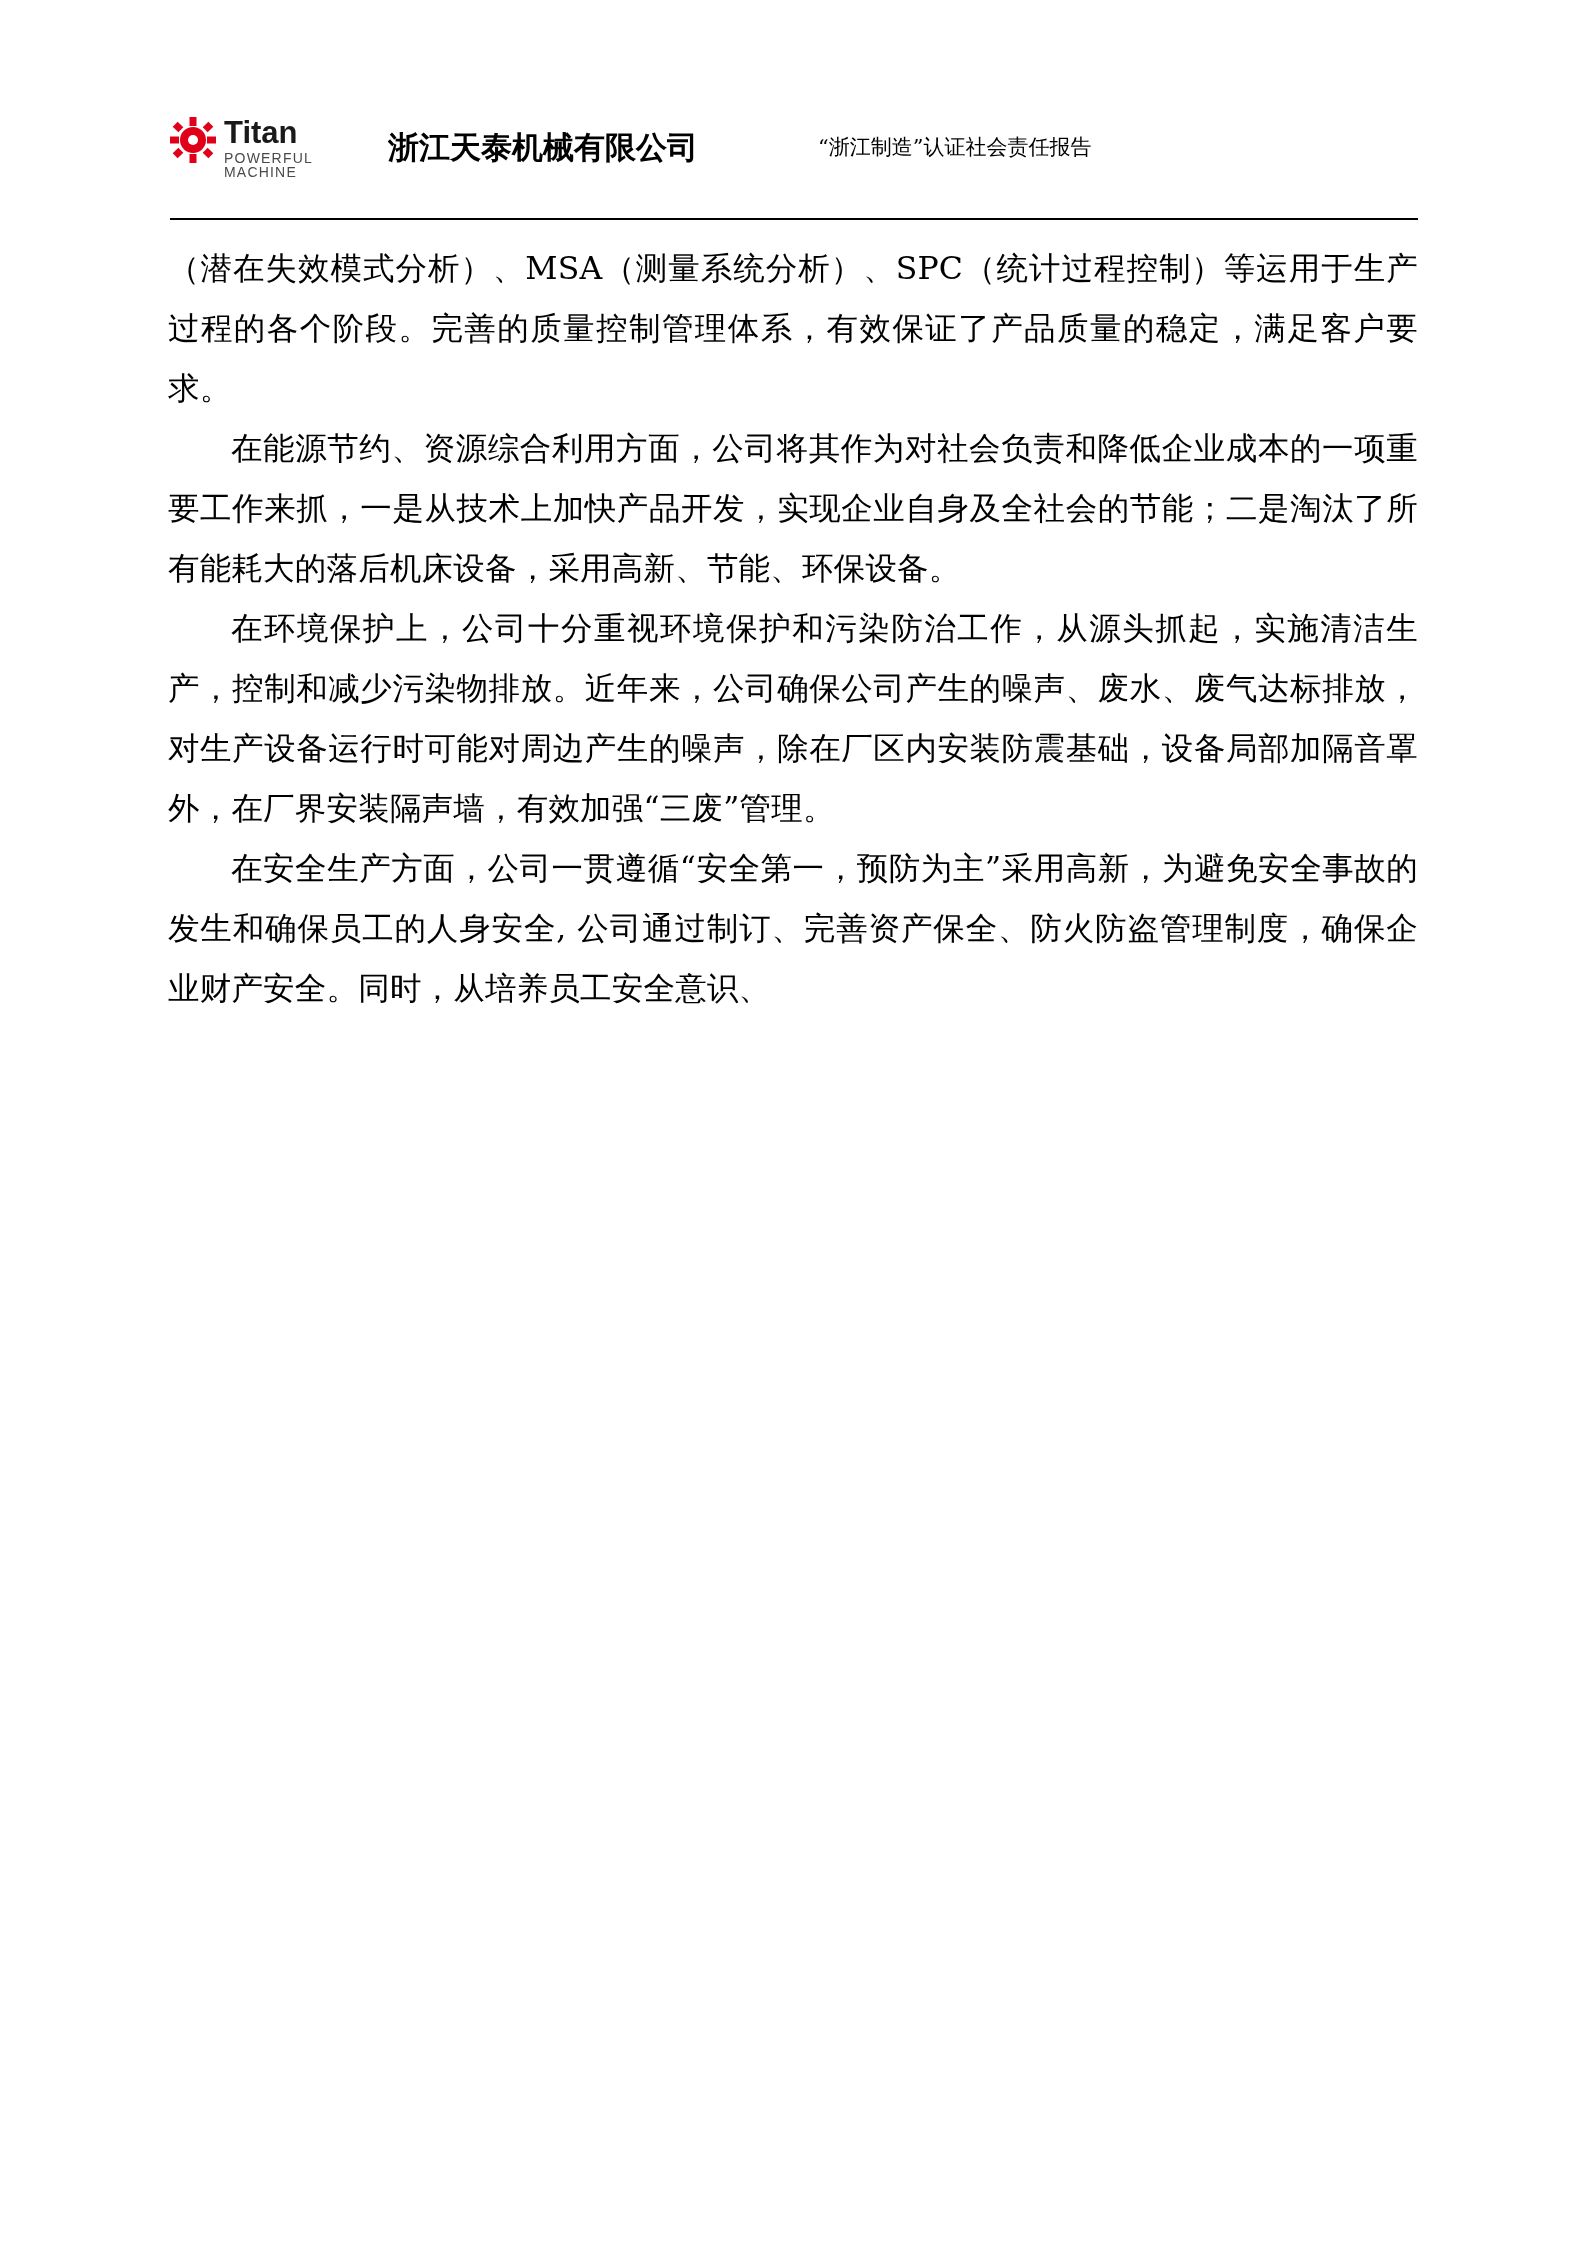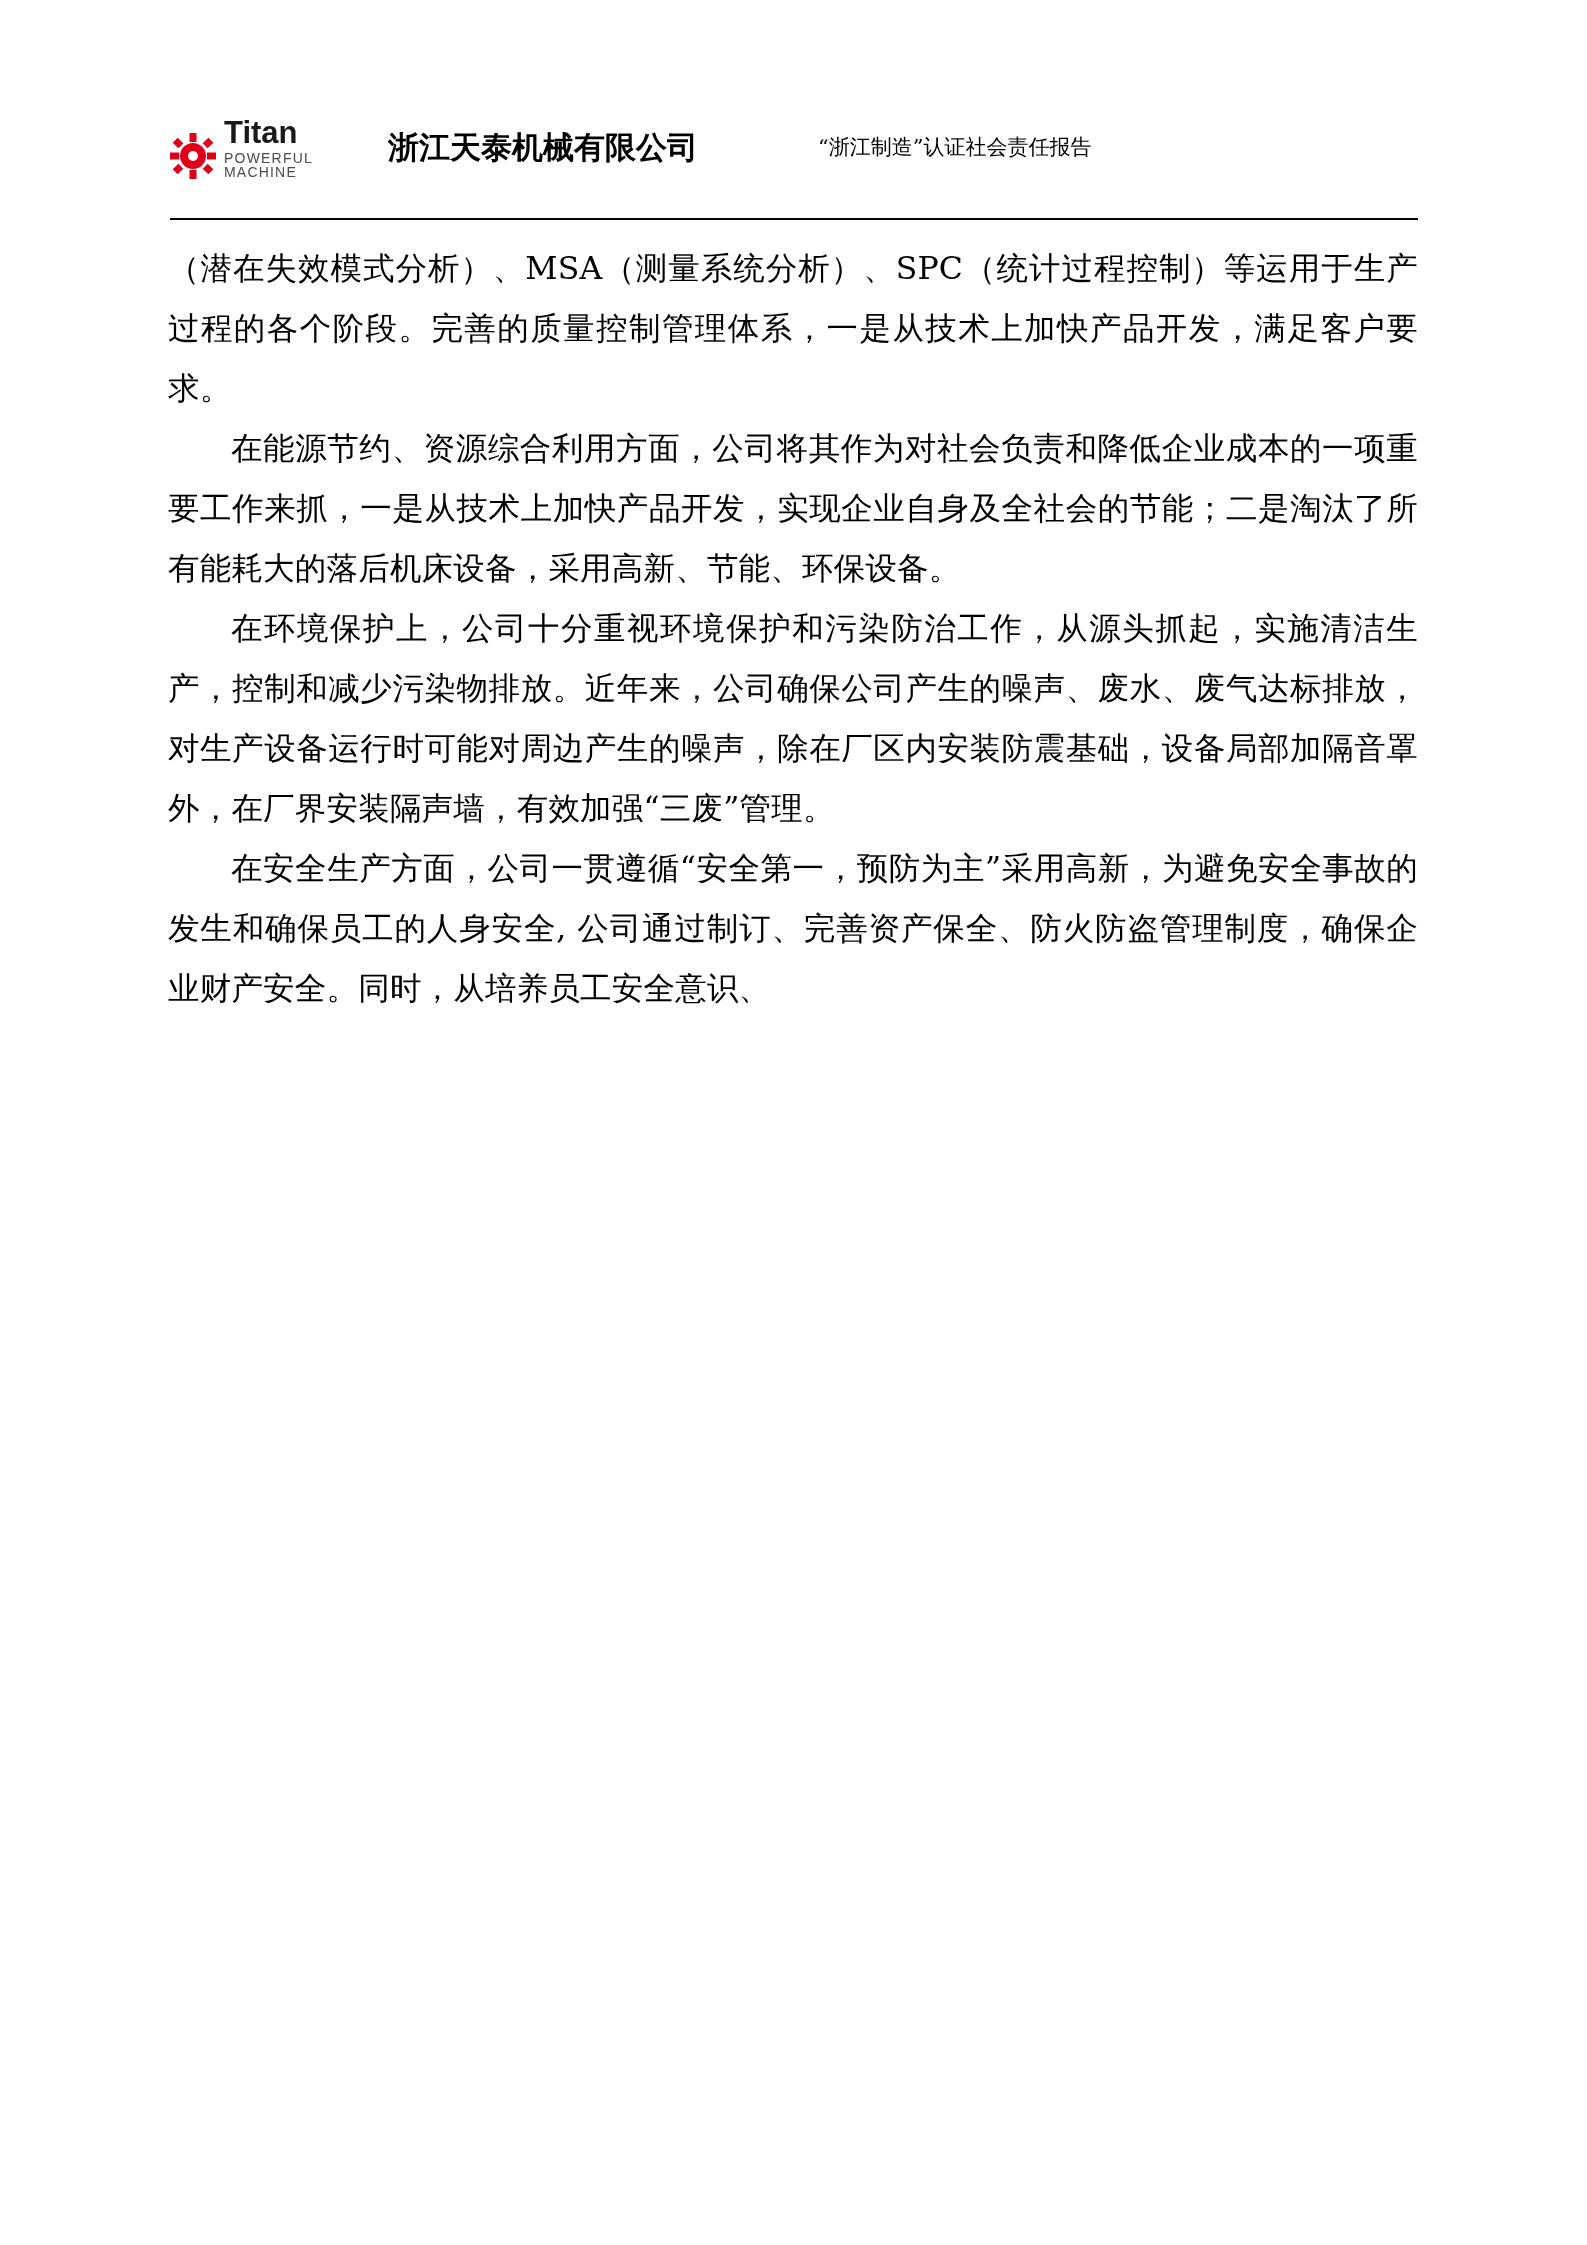--- a/index.html
+++ b/index.html
@@ -23,21 +23,21 @@
     position: absolute;
     left: 170px;
     top: 95px;
     width: 1245px;
     height: 105px;
     display: flex;
     align-items: center;
   }
   .logo-block {
     display: flex;
-    align-items: flex-end;
+    align-items: flex-start;
     width: 200px;
     flex: 0 0 auto;
   }
   .logo-mark {
     width: 46px;
     height: 46px;
     position: relative;
     flex: 0 0 auto;
     margin-right: 8px;
   }
@@ -141,19 +141,19 @@
     </div>
 
     <div class="company-name">浙江天泰机械有限公司</div>
 
     <div class="header-right">“浙江制造”认证社会责任报告</div>
   </div>
 
   <div class="header-rule"></div>
 
   <div class="body-text">
-    <p>（潜在失效模式分析）、MSA（测量系统分析）、SPC（统计过程控制）等运用于生产过程的各个阶段。完善的质量控制管理体系，一是从技术上加快产品开发，满足客户要求。</p>
+    <p>（潜在失效模式分析）、MSA（测量系统分析）、SPC（统计过程控制）等运用于生产过程的各个阶段。完善的质量控制管理体系，有效保证了产品质量的稳定，满足客户要求。</p>
     <p class="indent">在能源节约、资源综合利用方面，公司将其作为对社会负责和降低企业成本的一项重要工作来抓，一是从技术上加快产品开发，实现企业自身及全社会的节能；二是淘汰了所有能耗大的落后机床设备，采用高新、节能、环保设备。</p>
     <p class="indent">在环境保护上，公司十分重视环境保护和污染防治工作，从源头抓起，实施清洁生产，控制和减少污染物排放。近年来，公司确保公司产生的噪声、废水、废气达标排放，对生产设备运行时可能对周边产生的噪声，除在厂区内安装防震基础，设备局部加隔音罩外，在厂界安装隔声墙，有效加强“三废”管理。</p>
     <p class="indent">在安全生产方面，公司一贯遵循“安全第一，预防为主”采用高新，为避免安全事故的发生和确保员工的人身安全, 公司通过制订、完善资产保全、防火防盗管理制度，确保企业财产安全。同时，从培养员工安全意识、</p>
   </div>
 
 </div>
 
 </body></html>

